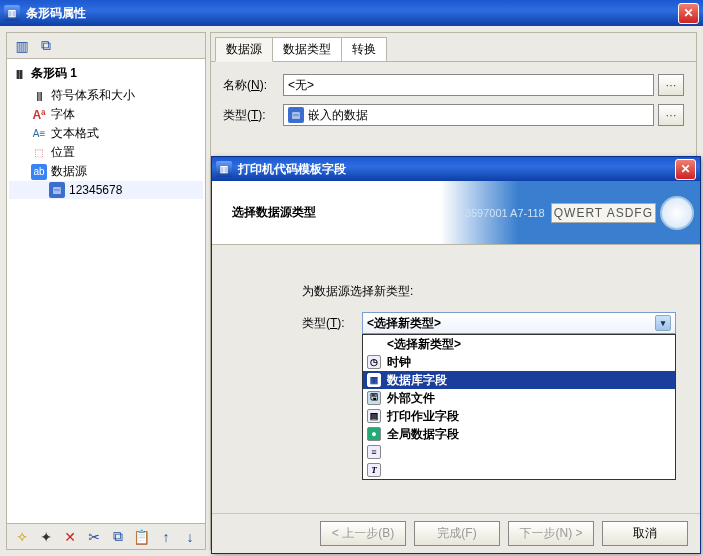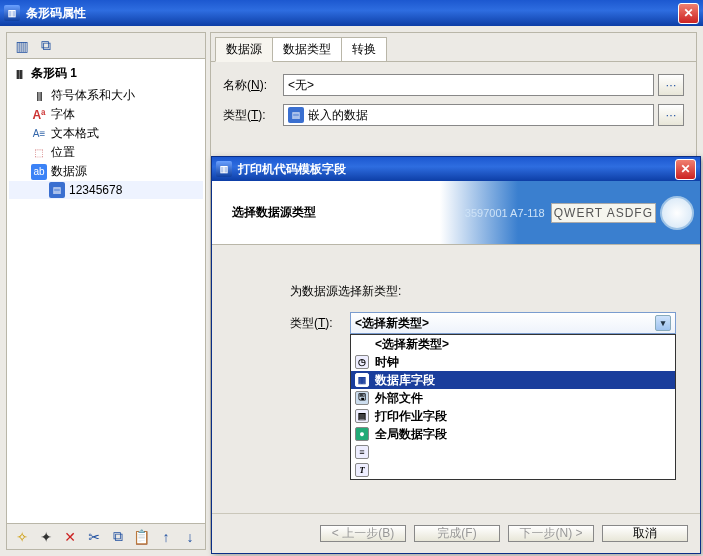--- a/index.html
+++ b/index.html
@@ -73,37 +73,37 @@
     display:flex; align-items:center; padding:0 12px;}
   .banner .banner-title { font-weight:bold;margin-left:8px; }
   .banner-deco { position:absolute; right:0; top:0; bottom:0; width:260px;
     background: linear-gradient(90deg, #fff 0%, #3a7fcf 30%, #3a7fcf 100%);
     display:flex; align-items:center; justify-content:flex-end; color:#cde2f7;
     font-family: monospace; font-size:11px; padding-right:6px; overflow:hidden;text-align:center;}
   .banner-deco .keys { background:#f5f5ee; color:#555; font-size:12px; padding:2px;
     margin-left:6px; letter-spacing:1px; border:1px solid #aaa;}
   .banner-deco .clock { width:34px; height:34px; border-radius:50%; background:radial-gradient(#fff,#cfe3f5);
     border:2px solid #9ec3e6; margin-left:4px; position:relative;}
-  .dlg-body { flex:1; padding:18px 24px; }
+  .dlg-body { flex:1; padding:18px 24px;margin-left:12px; }
   .dlg-row { display:flex; align-items:flex-start; gap:10px; }
   .select-open { flex:1; position:relative;font-weight:bold; }
   .select-box { height:22px; border:1px solid #7a9ccf; background:linear-gradient(#fff,#eef3fb);
     display:flex; align-items:center; padding:0 4px; justify-content:space-between;}
   .select-box .arrow { width:16px; height:16px; display:flex; align-items:center; justify-content:center;
     background:linear-gradient(#cfe3fb,#9fc3ef); border:1px solid #8ab; border-radius:2px; font-size:9px; color:#234;}
   .dropdown { position:absolute; left:0; right:0; top:22px; border:1px solid #333; background:#fff;
     z-index:10;}
   .dd-item { display:flex; align-items:center; gap:6px; padding:2px 4px; height:18px;}
   .dd-item.sel { background:#1a3e9c; color:#fff;}
   .dd-icon { width:14px; height:14px; display:inline-flex; align-items:center; justify-content:center;
     font-size:9px; border:1px solid #888; border-radius:2px; background:#eef;}
   .dd-item.sel .dd-icon { background:#fff; color:#1a3e9c; border-color:#fff;}
   .dlg-foot { height:40px; border-top:1px solid #cac7ba; display:flex; align-items:center;
     justify-content:flex-end; padding:0 12px; gap:8px;}
-  .btn { min-width:86px; height:17px; border:1px solid #888;
+  .btn { min-width:86px; height:25px; border:1px solid #888;
     background:linear-gradient(#fff,#e8e6d8); display:inline-flex; align-items:center; justify-content:center;
     padding:0 8px;}
   .btn.disabled { color:#999; }
 </style>
 </head>
 <body>
 
 <div class="root">
 
   <div class="win-titlebar">

